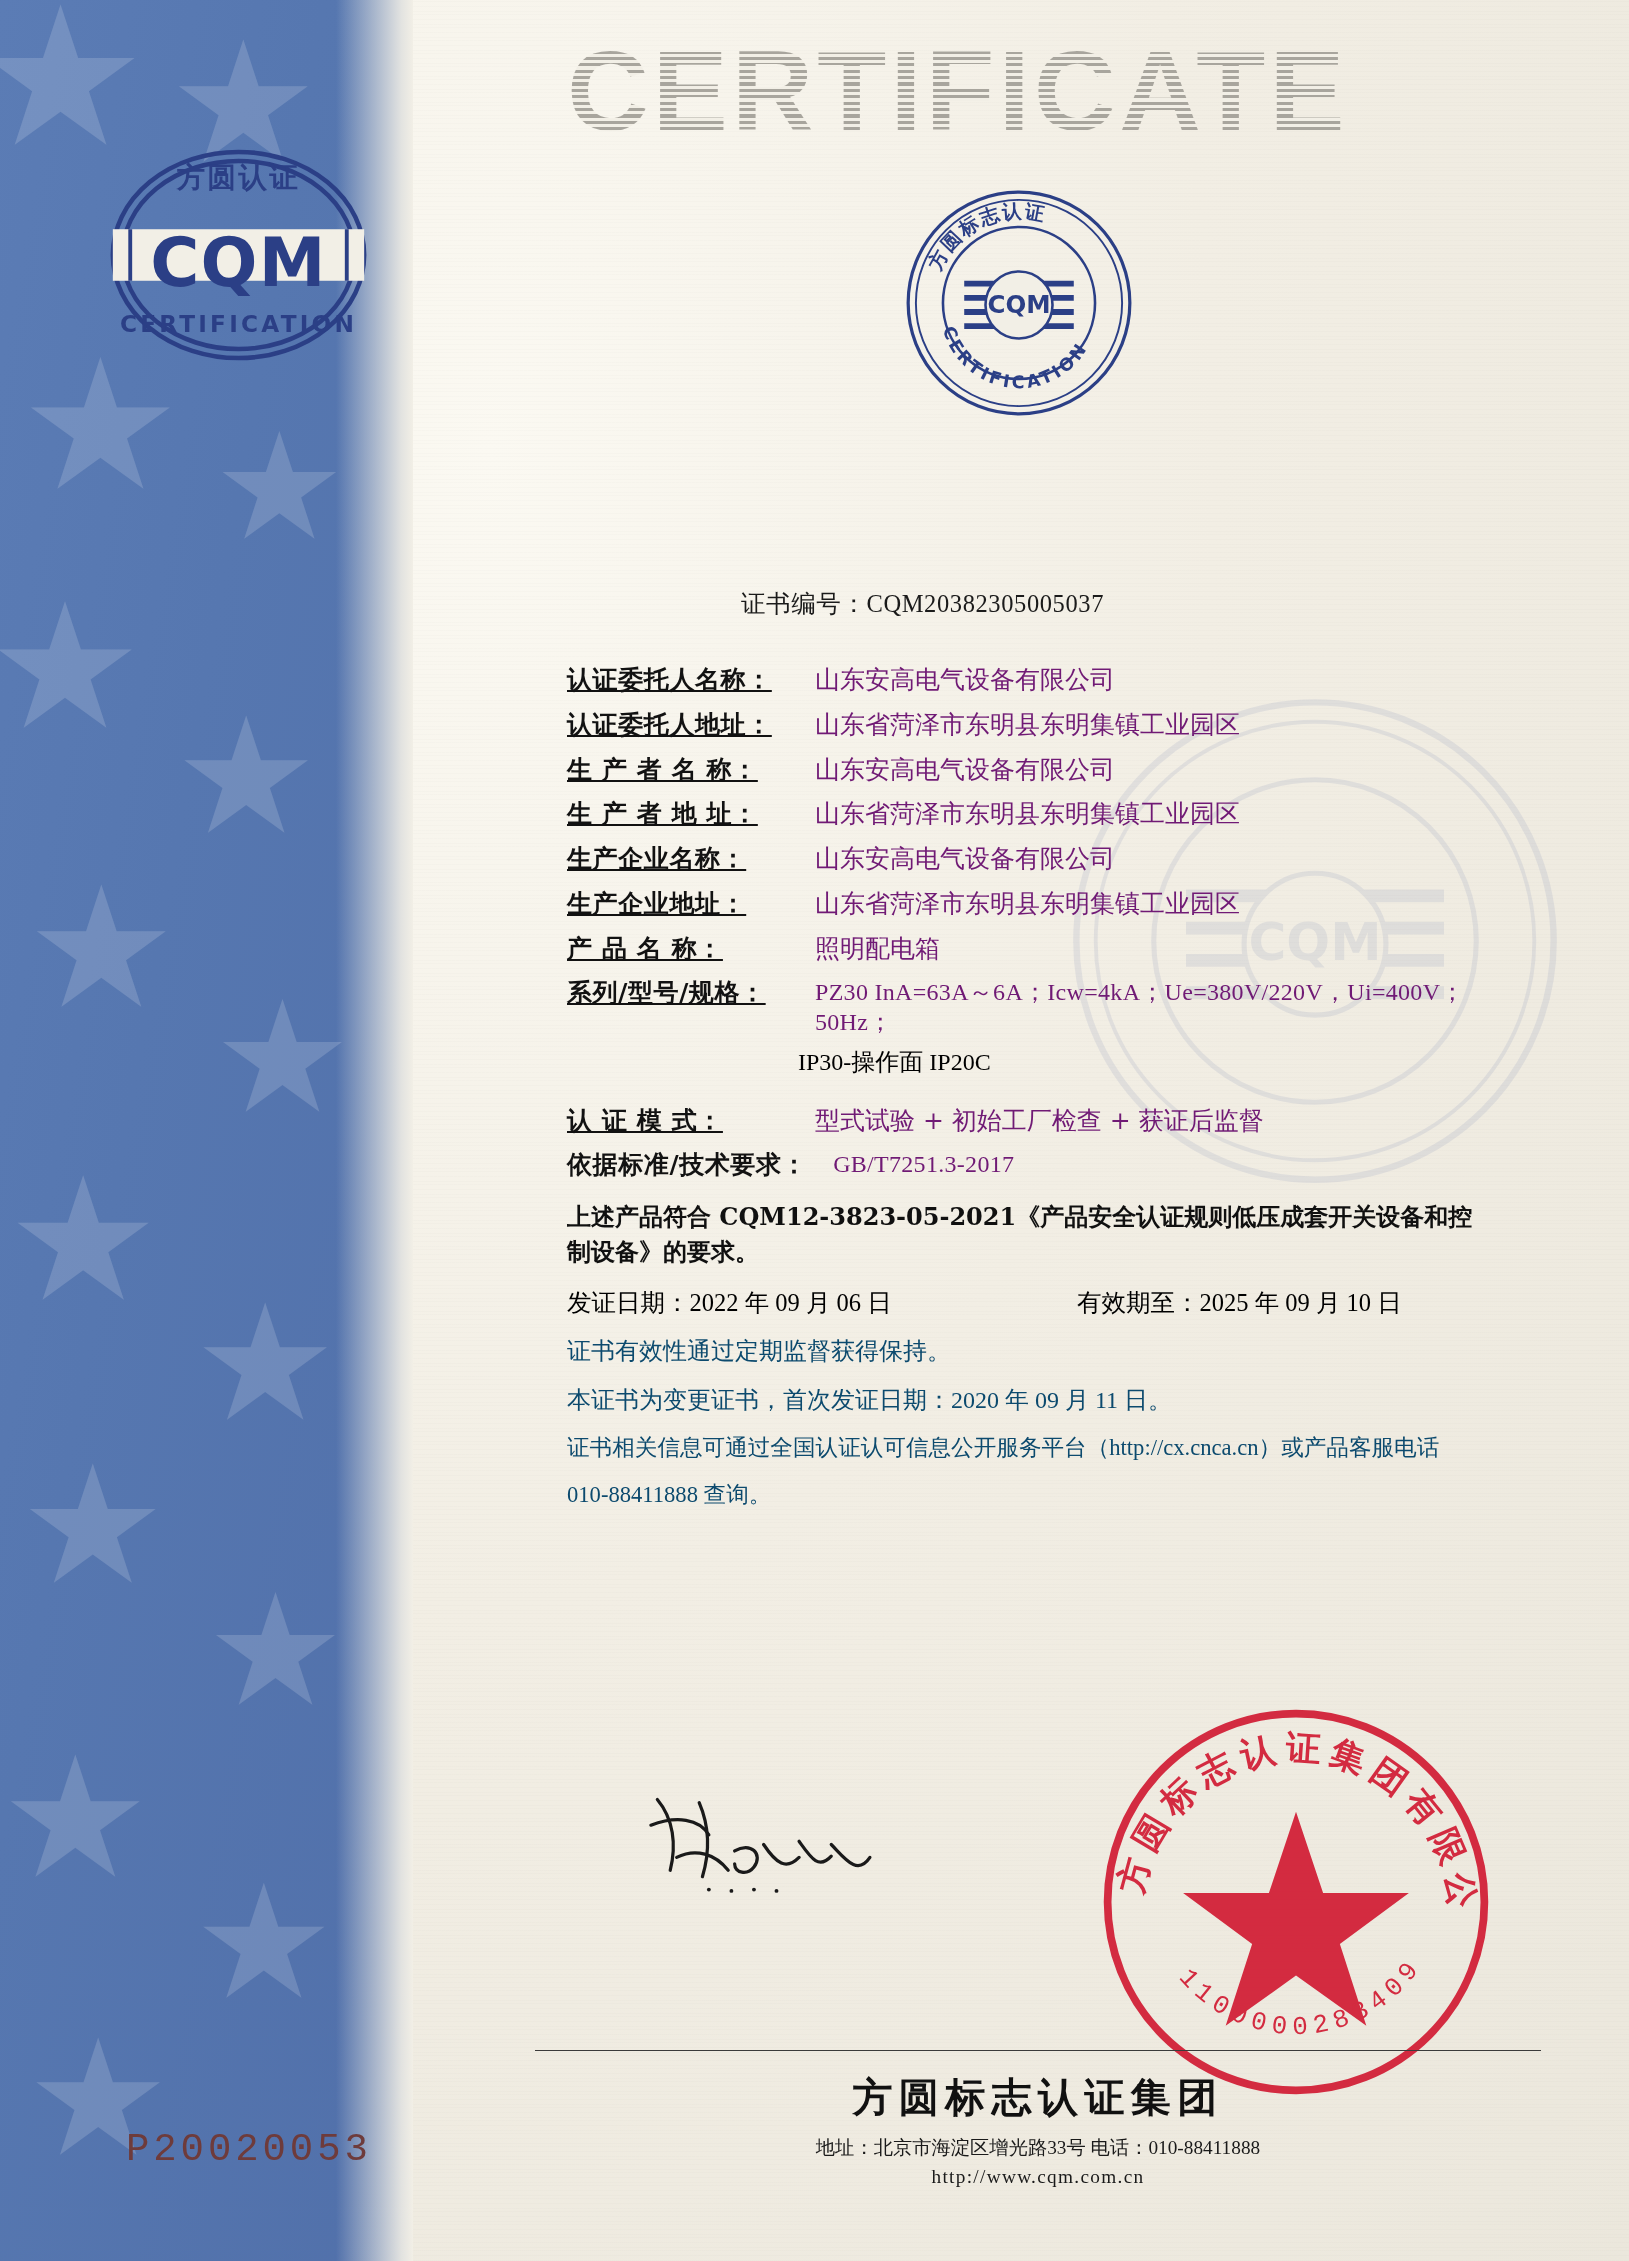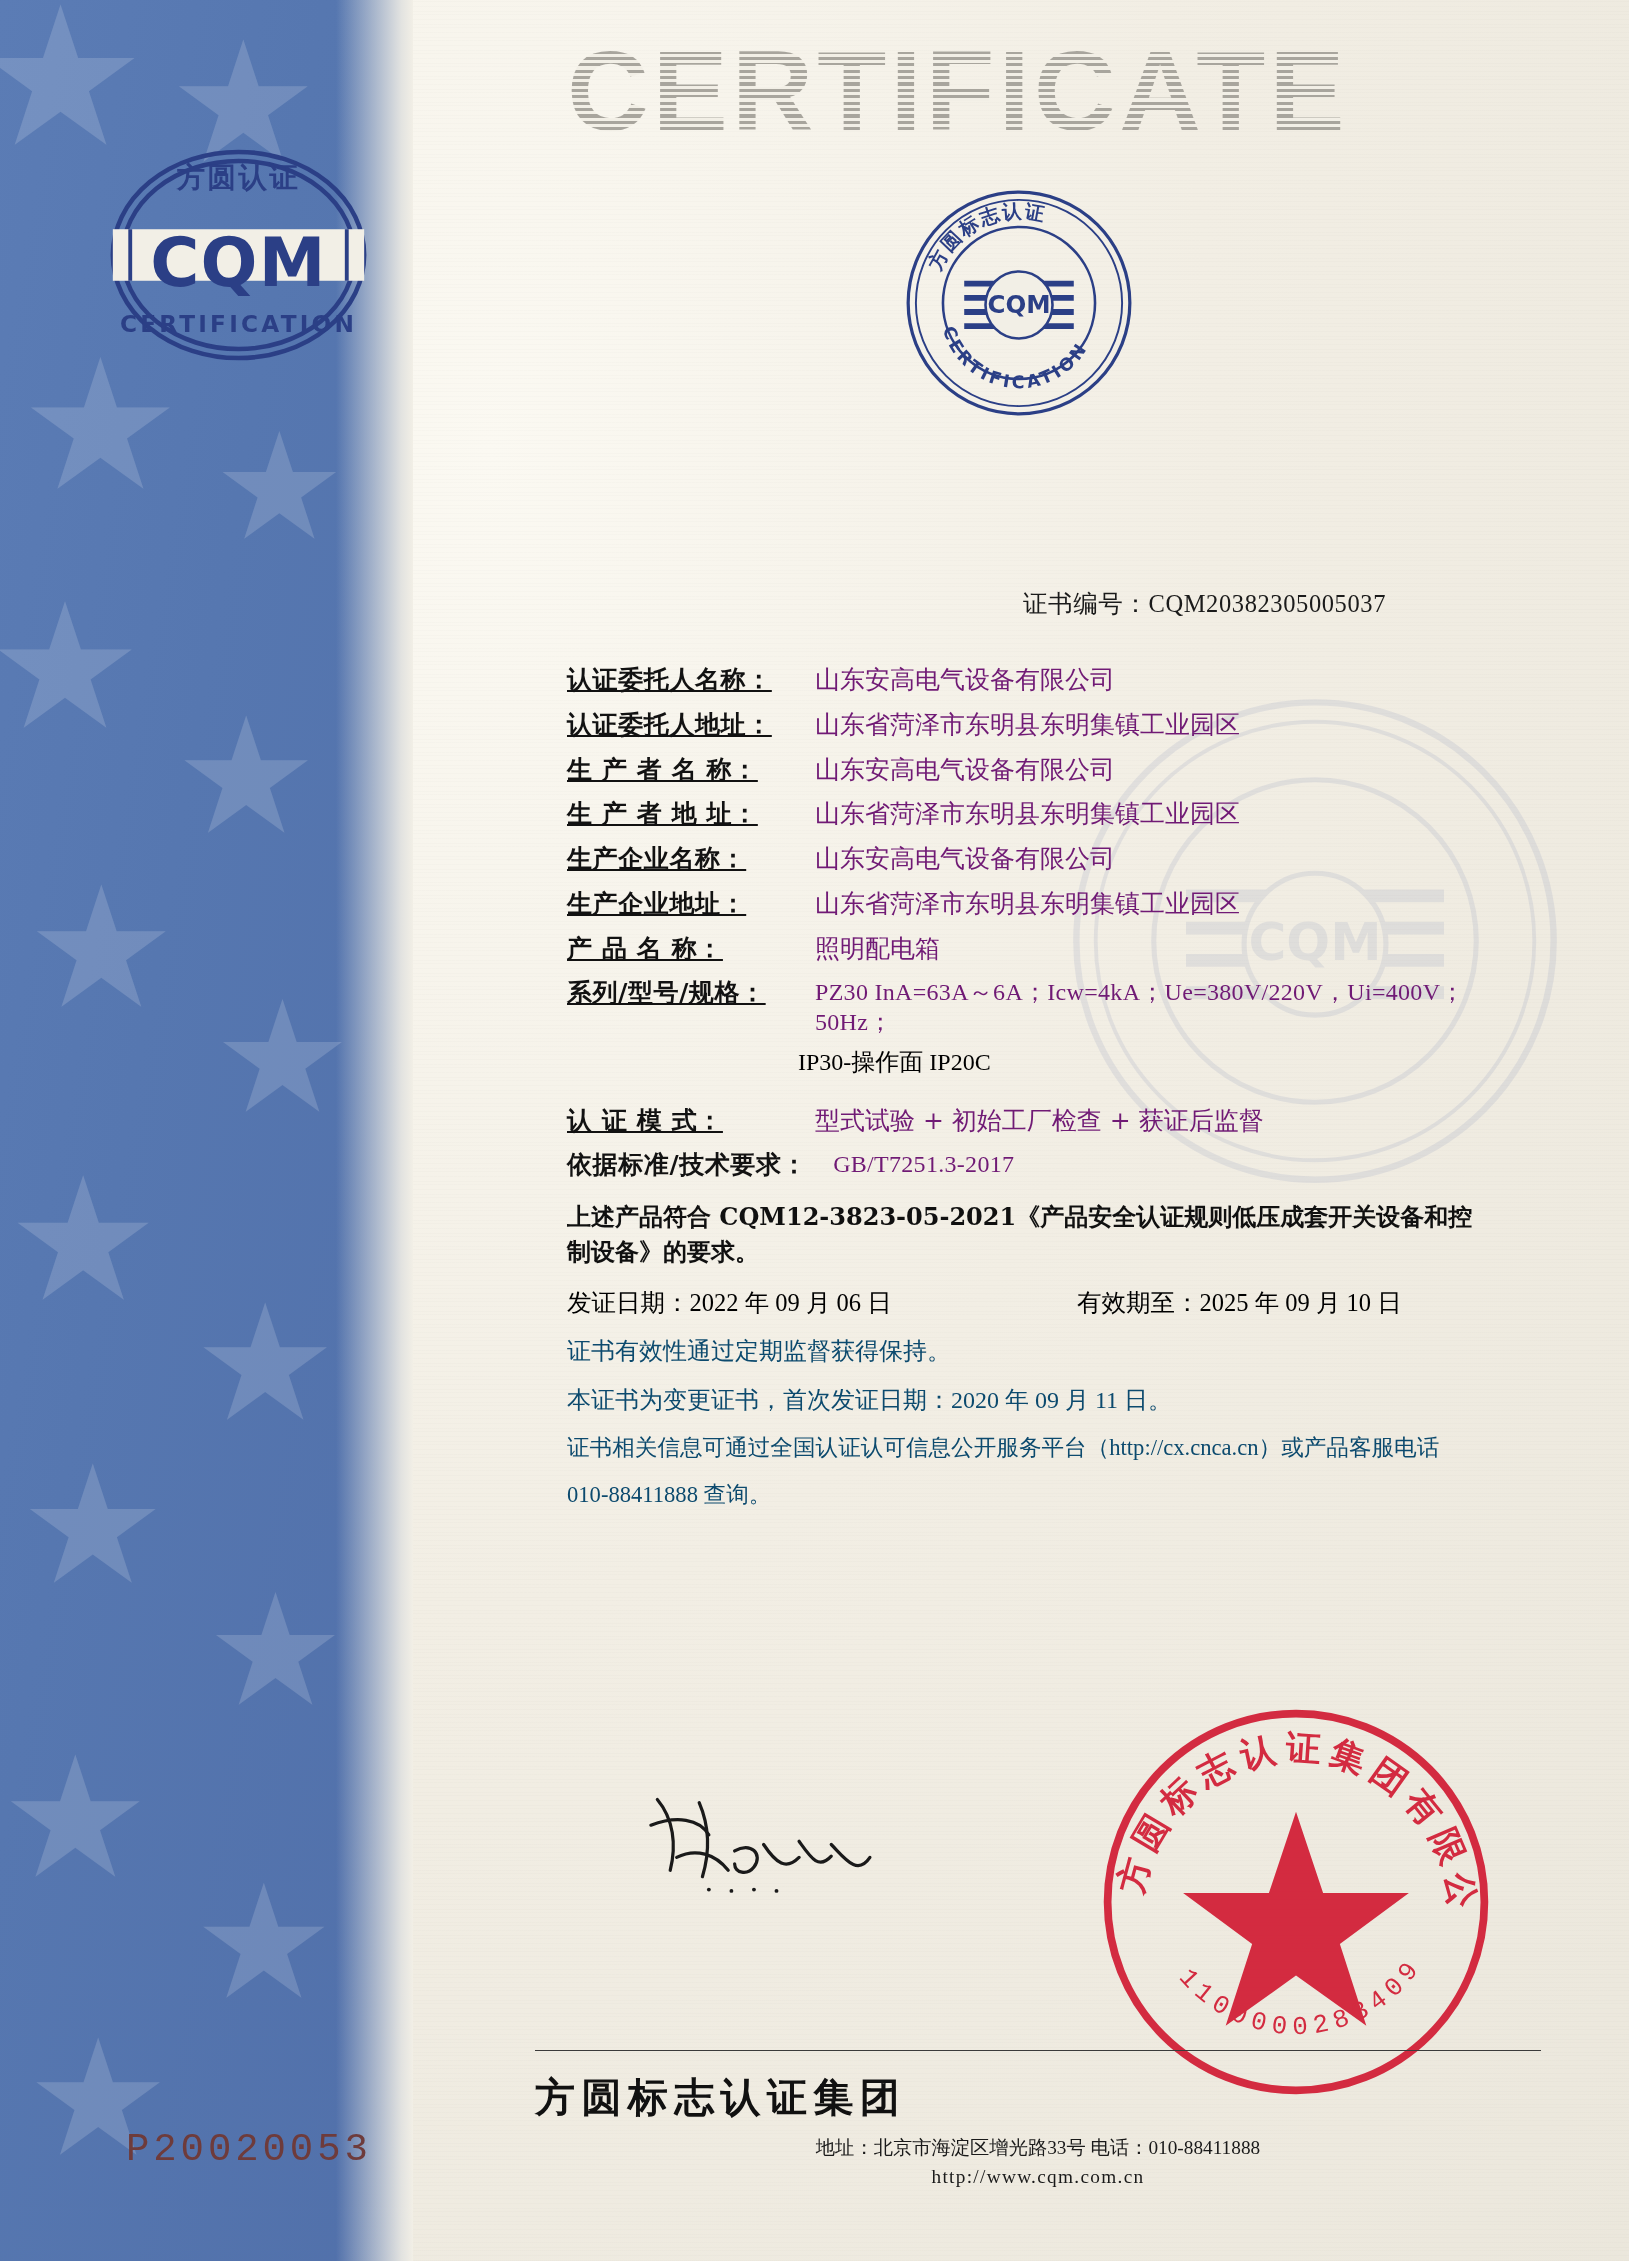--- a/index.html
+++ b/index.html
@@ -124,21 +124,21 @@
     font-size: 50px;
     letter-spacing: 3.9px;
     color: #1b1b1b;
   }
 
   .cert-no {
     position: absolute;
     left: 741px;
     top: 587px;
     width: 645px;
-    text-align: right;
+    text-align: left;
     font-size: 24.5px;
     color: #1b1b1b;
     letter-spacing: 0.6px;
   }
 
   
   .fields {
     position: absolute;
     left: 567px;
     top: 664px;
@@ -235,21 +235,21 @@
     top: 2050px;
     width: 1006px;
     height: 1.3px;
     background: #3b3b3b;
   }
   .footer-org {
     position: absolute;
     left: 535px;
     top: 2070px;
     width: 1006px;
-    text-align: left;
+    text-align: center;
     font-family: "DejaVu Serif", serif;
     font-weight: bold;
     font-size: 40px;
     letter-spacing: 6.4px;
     color: #111;
   }
   .footer-addr {
     position: absolute;
     left: 535px;
     top: 2134px;

